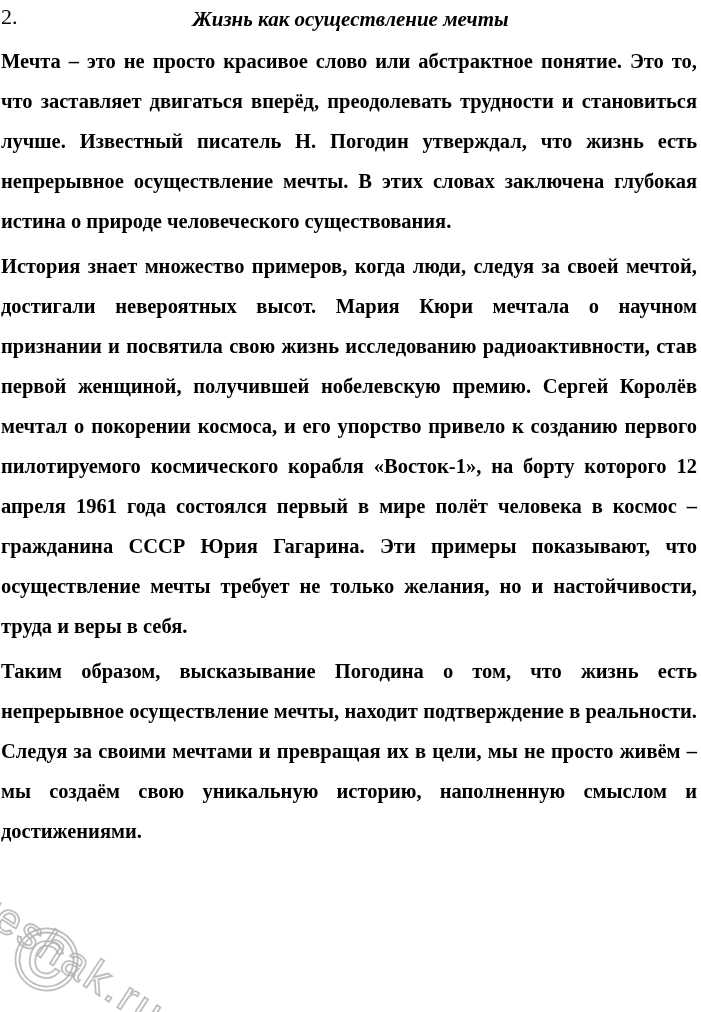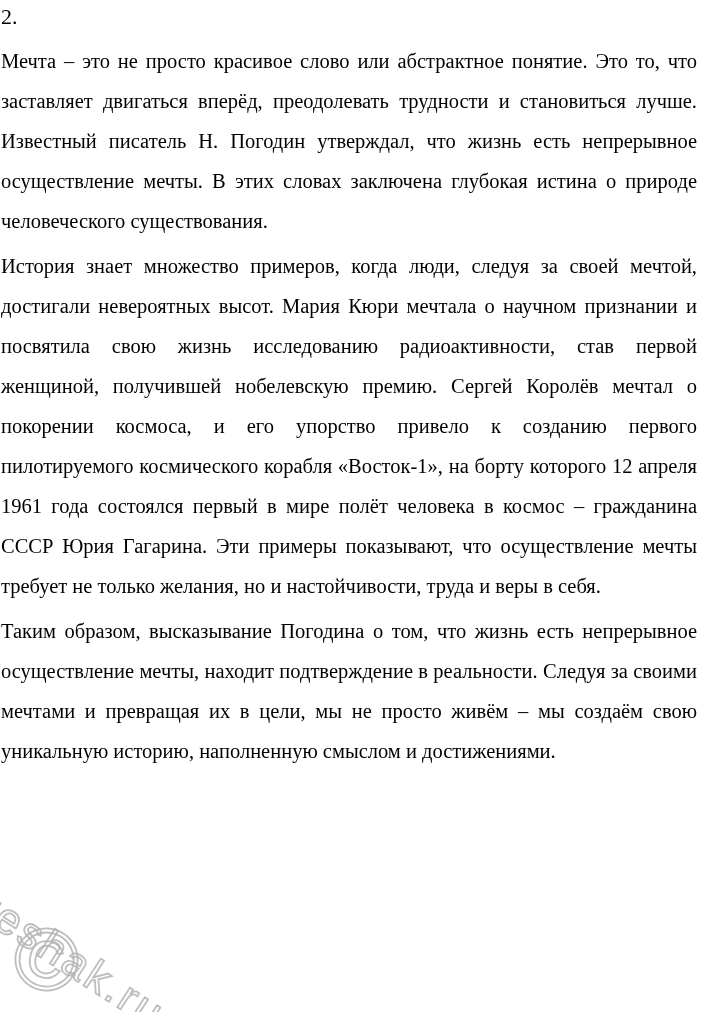--- a/index.html
+++ b/index.html
@@ -33,20 +33,21 @@
     font-size: 21px;
     font-weight: bold;
     font-style: italic;
     padding-top: 6px;
     line-height: 26px;
   }
   .content {
     position: relative;
     z-index: 1;
     padding: 0 4px 0 1px;
+    font-weight: bold;
   }
   .content p {
     margin: 0 0 5px 0;
     font-size: 20.5px;
     line-height: 40px;
     text-align: justify;
     text-justify: inter-word;
   }
   .content p:last-child {
     margin-bottom: 0;
@@ -81,20 +82,21 @@
 </head>
 <body>
 
 <div class="page">
 
   <div class="watermark watermark-text">reshak.ru</div>
   <div class="watermark watermark-symbol">©</div>
 
   <div class="header">
     <span class="doc-number">2.</span>
+    <div class="doc-title">Жизнь как осуществление мечты</div>
   </div>
 
   <div class="content">
     <p>Мечта – это не просто красивое слово или абстрактное понятие. Это то, что заставляет двигаться вперёд, преодолевать трудности и становиться лучше. Известный писатель Н. Погодин утверждал, что жизнь есть непрерывное осуществление мечты. В этих словах заключена глубокая истина о природе человеческого существования.</p>
     <p>История знает множество примеров, когда люди, следуя за своей мечтой, достигали невероятных высот. Мария Кюри мечтала о научном признании и посвятила свою жизнь исследованию радиоактивности, став первой женщиной, получившей нобелевскую премию. Сергей Королёв мечтал о покорении космоса, и его упорство привело к созданию первого пилотируемого космического корабля «Восток-1», на борту которого 12 апреля 1961 года состоялся первый в мире полёт человека в космос – гражданина СССР Юрия Гагарина. Эти примеры показывают, что осуществление мечты требует не только желания, но и настойчивости, труда и веры в себя.</p>
     <p>Таким образом, высказывание Погодина о том, что жизнь есть непрерывное осуществление мечты, находит подтверждение в реальности. Следуя за своими мечтами и превращая их в цели, мы не просто живём – мы создаём свою уникальную историю, наполненную смыслом и достижениями.</p>
   </div>
 
 </div>
 

